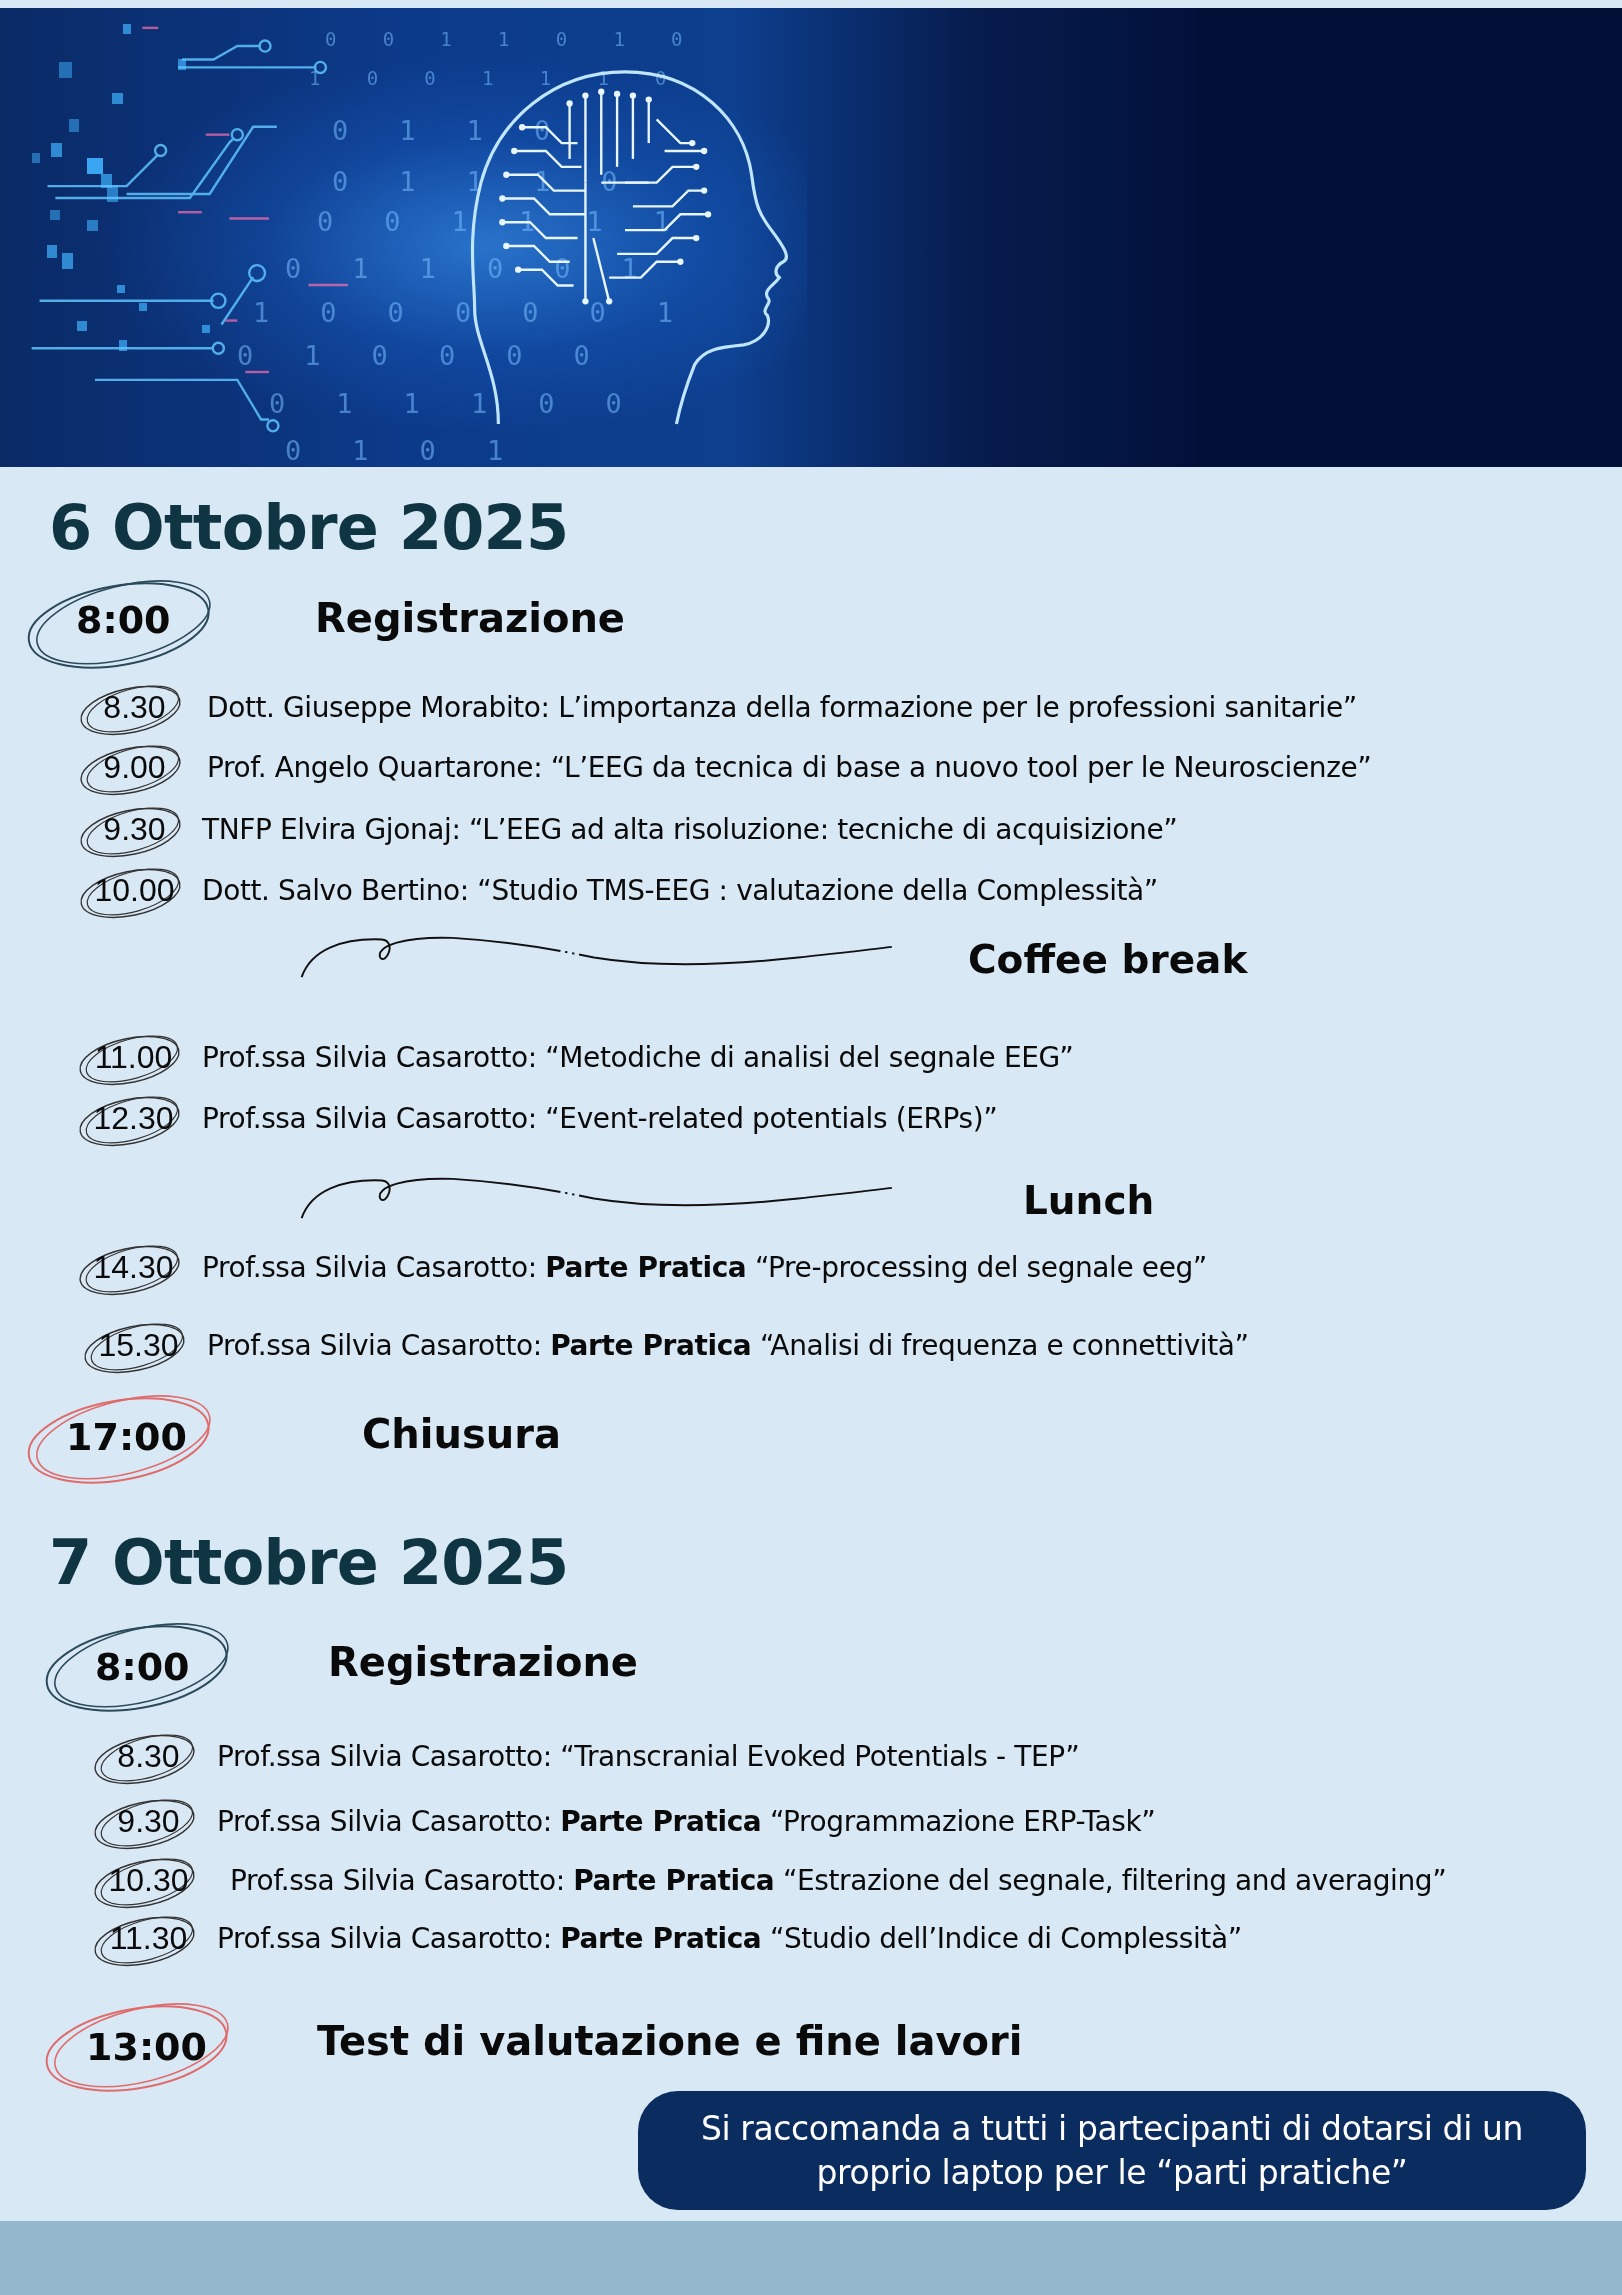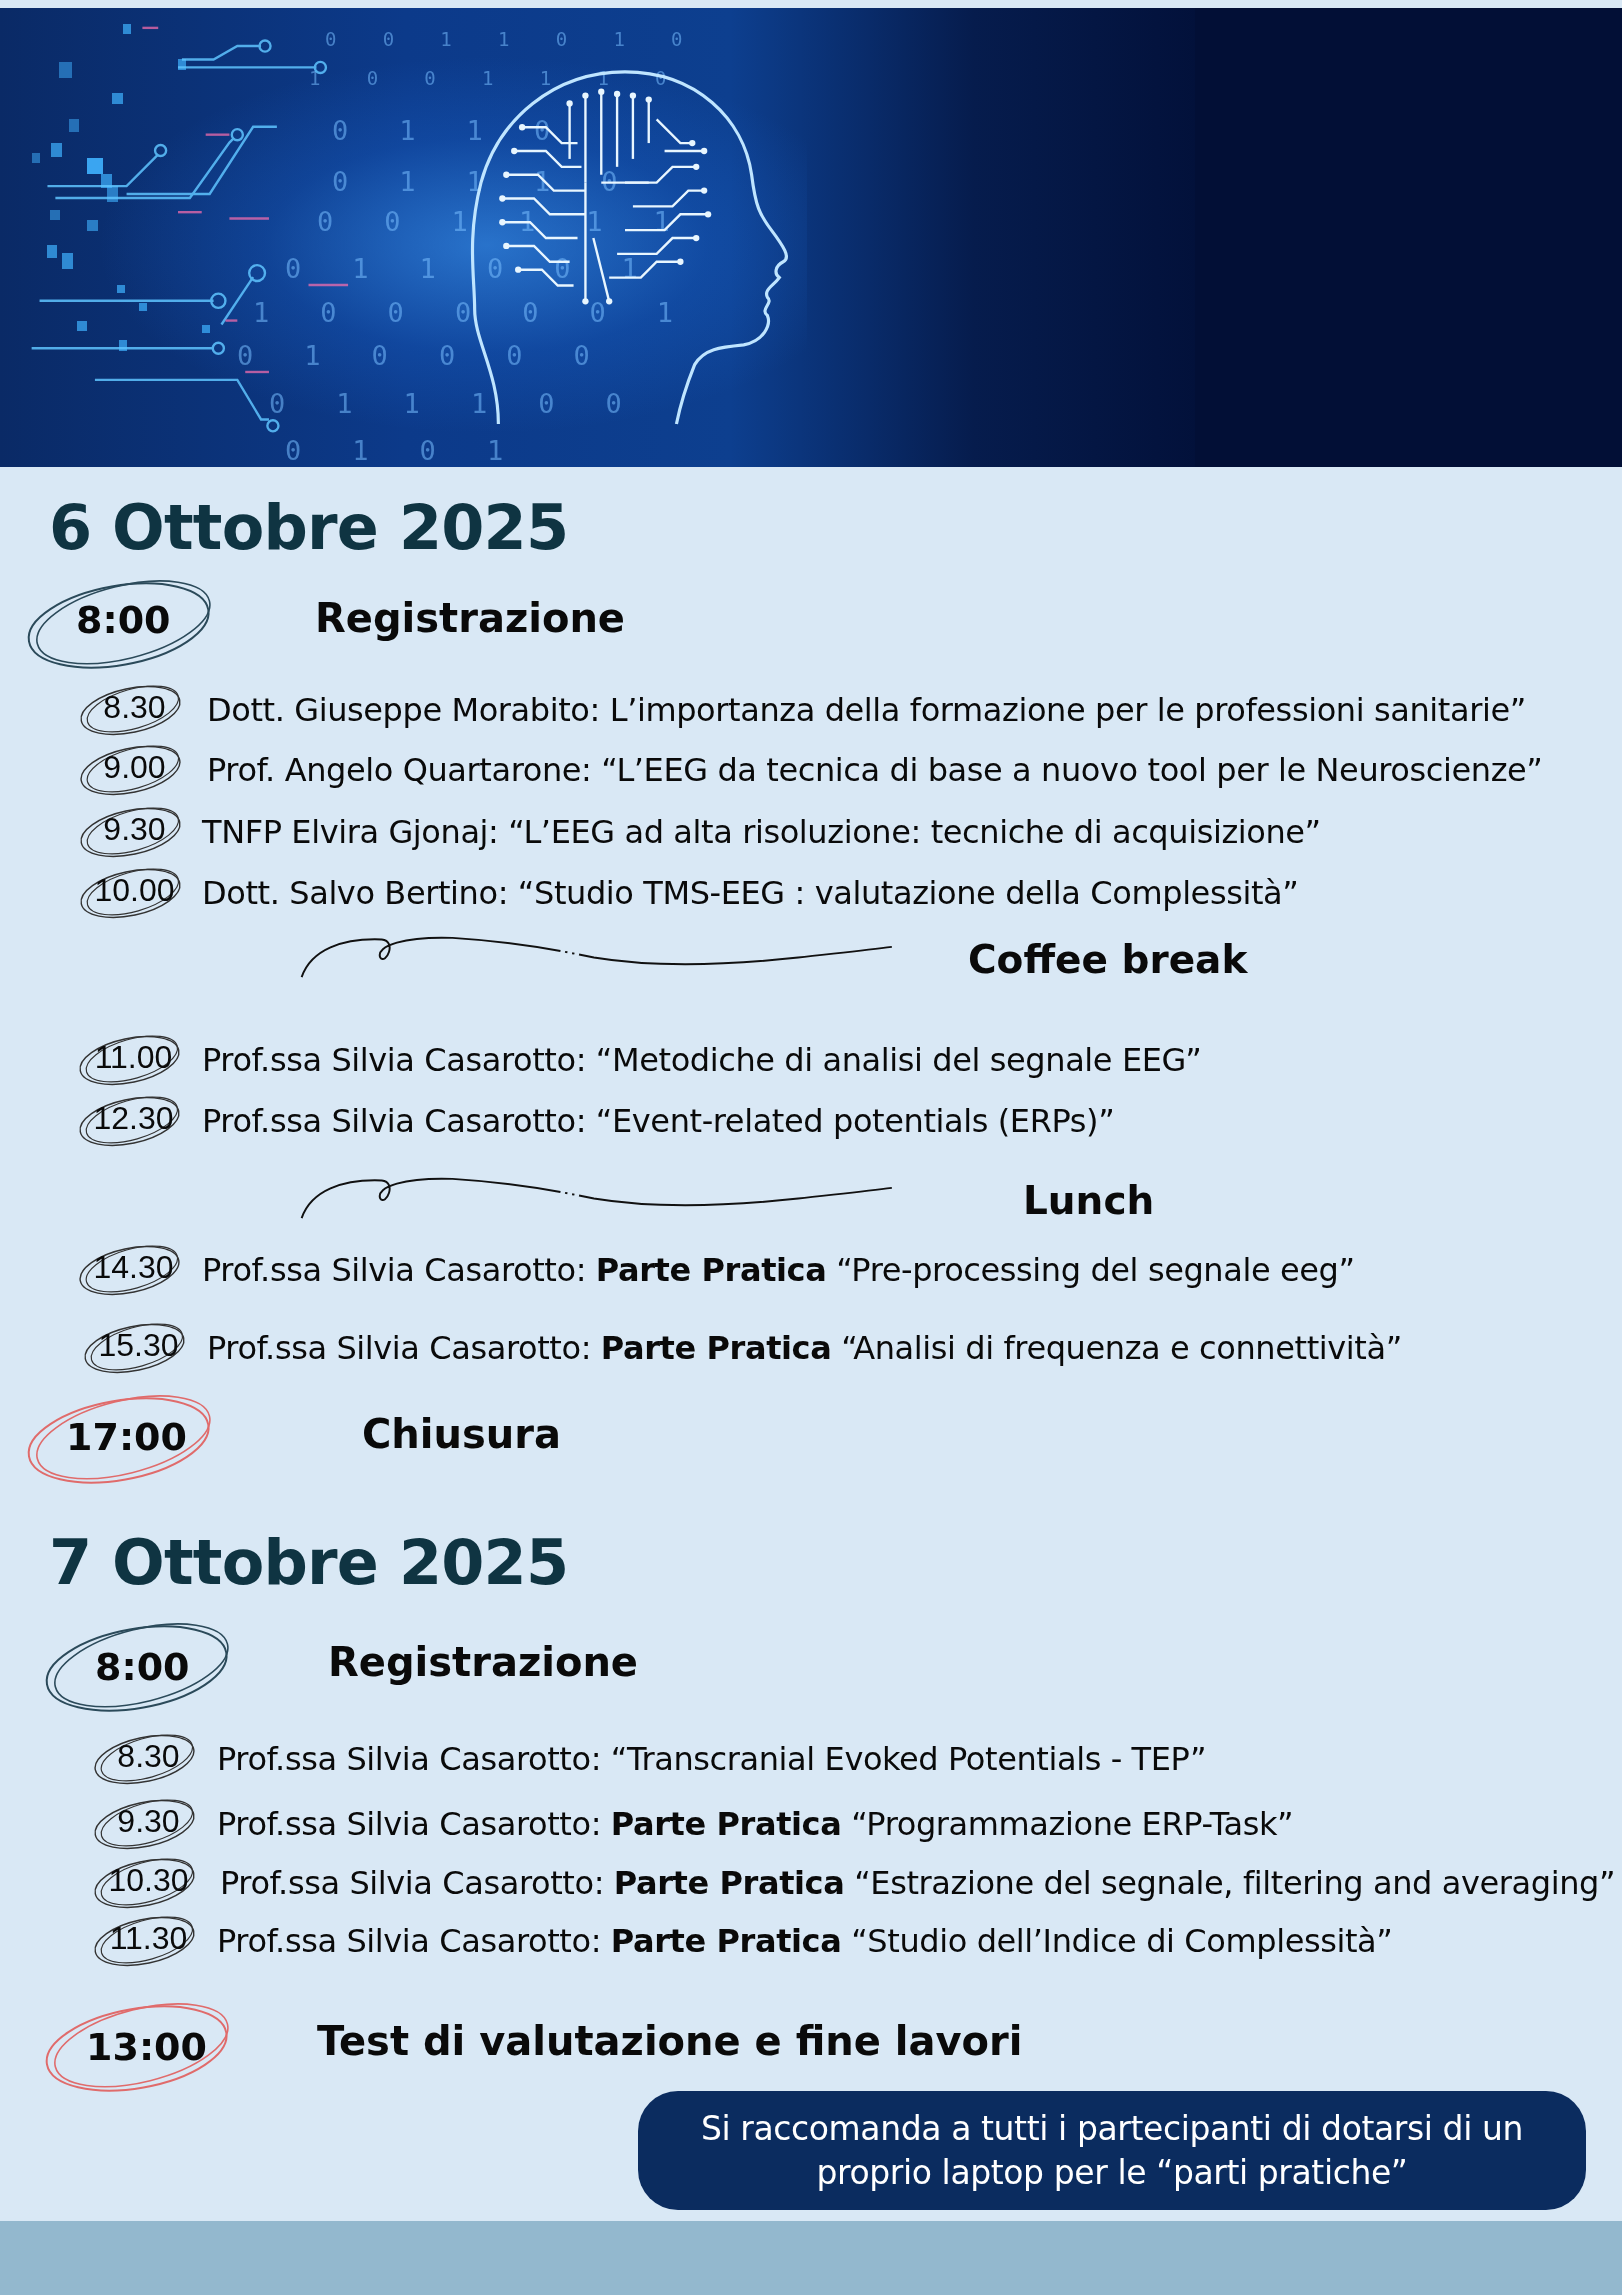--- a/index.html
+++ b/index.html
@@ -49,21 +49,21 @@
   .big-label {
     position: absolute; font-weight: 700; font-size: 40px; font-family: "DejaVu Sans", sans-serif;
   }
   .row { position: absolute; left: 0; height: 47px; }
   .small-time {
     position: absolute; font-size: 32px; font-family: "Liberation Sans", sans-serif;
     width: 111px; text-align: center;
   }
   .small-time .txt { position: relative; }
   .talk {
-    position: absolute; font-size: 32px; font-family: "DejaVu Sans", sans-serif;
+    position: absolute; font-size: 28px; font-family: "DejaVu Sans", sans-serif;
     white-space: nowrap; letter-spacing: -0.4px;
   }
   .talk b { font-weight: 700; }
   .break-label {
     position: absolute; font-weight: 700; font-size: 39px; font-family: "DejaVu Sans", sans-serif;
   }
   .swirl { position: absolute; left: 293px; }
   .note {
     position: absolute; left: 638px; top: 2091px; width: 948px; height: 119px;
     background: #0b2c5f; border-radius: 40px; color: #ffffff;
@@ -392,21 +392,21 @@
   </div>
 
   <div class="row" style="top:1862px;">
     <div class="small-time" style="left:93px;top:0;">
       <svg class="ring" width="111" height="55" viewBox="0 0 140 70" style="left:-4px;top:-6.3px;">
         <ellipse cx="70" cy="35" rx="64" ry="28" transform="rotate(-12 70 35)" stroke="#333" stroke-width="1.8" fill="none"></ellipse>
         <ellipse cx="73" cy="33" rx="60" ry="25" transform="rotate(-16 73 33)" stroke="#333" stroke-width="1.5" fill="none"></ellipse>
       </svg>
       <span class="txt">10.30</span>
     </div>
-    <div class="talk" style="left:220px;top:1.6px;">
+    <div class="talk" style="left:230px;top:1.6px;">
       <span>Prof.ssa Silvia Casarotto:</span>
       <b>Parte Pratica</b>
       <span>“Estrazione del segnale, filtering and averaging”</span>
     </div>
   </div>
 
   <div class="row" style="top:1920px;">
     <div class="small-time" style="left:93px;top:0;">
       <svg class="ring" width="111" height="55" viewBox="0 0 140 70" style="left:-4px;top:-6.3px;">
         <ellipse cx="70" cy="35" rx="64" ry="28" transform="rotate(-12 70 35)" stroke="#333" stroke-width="1.8" fill="none"></ellipse>

